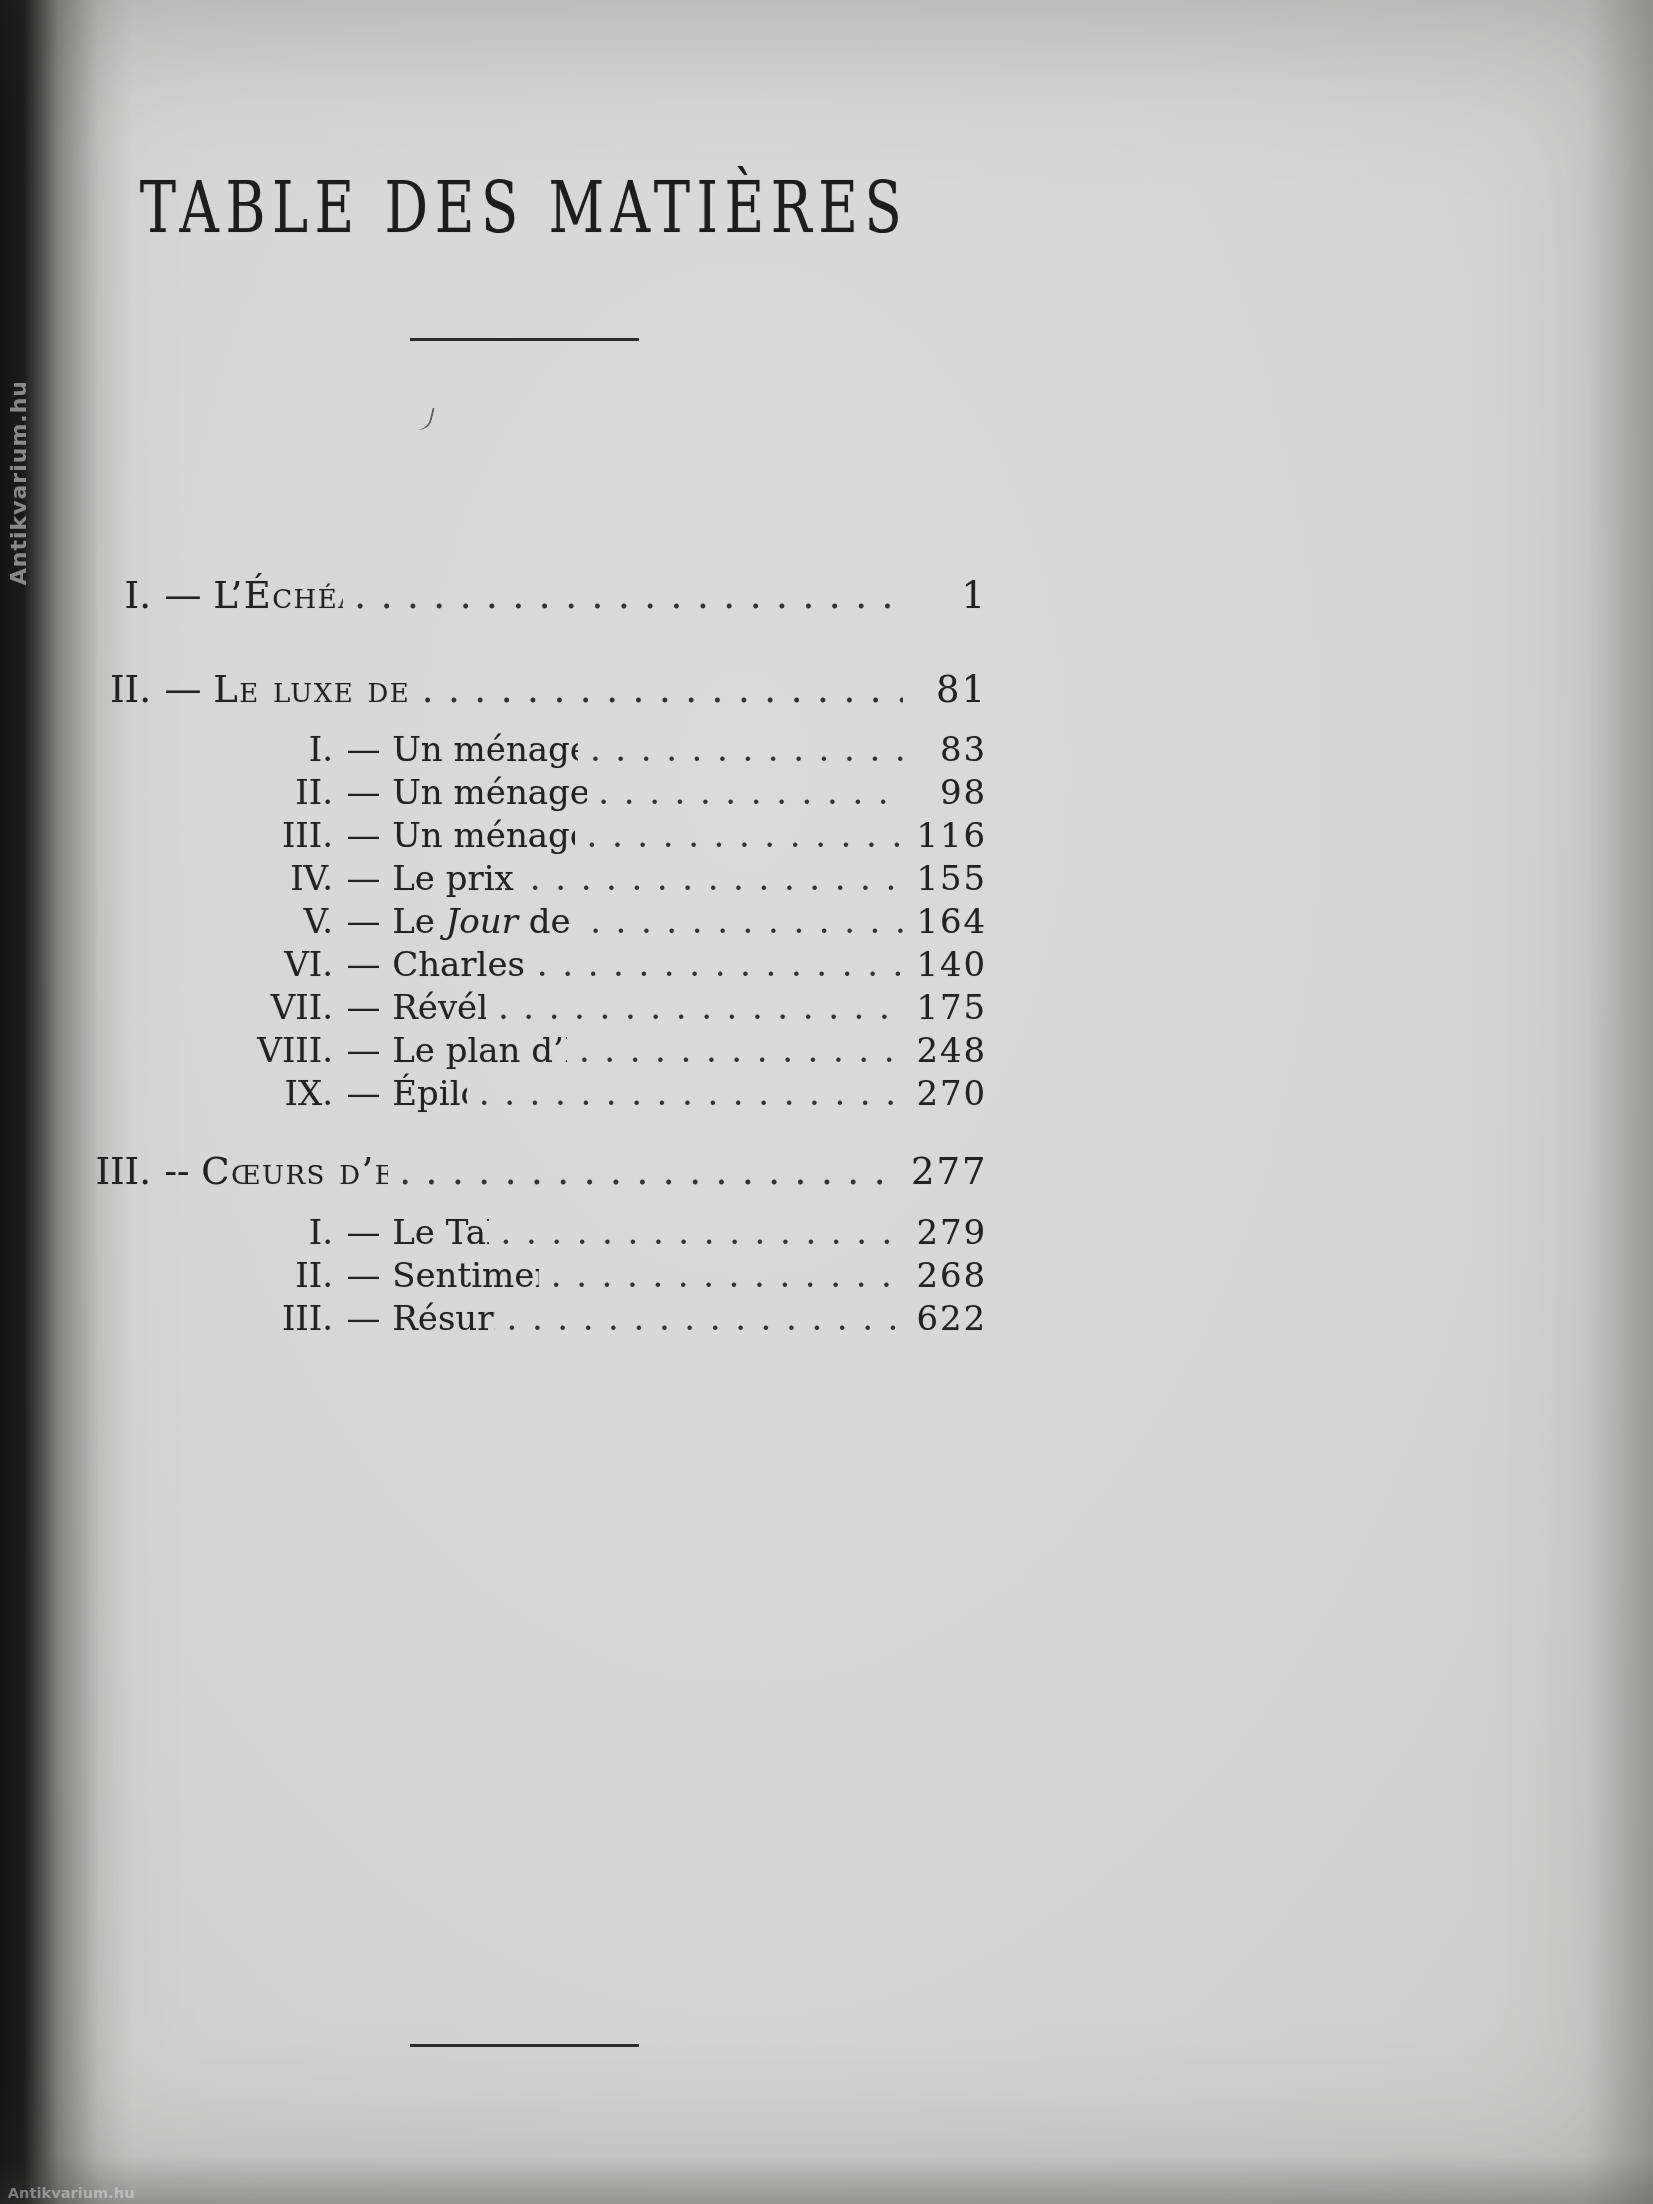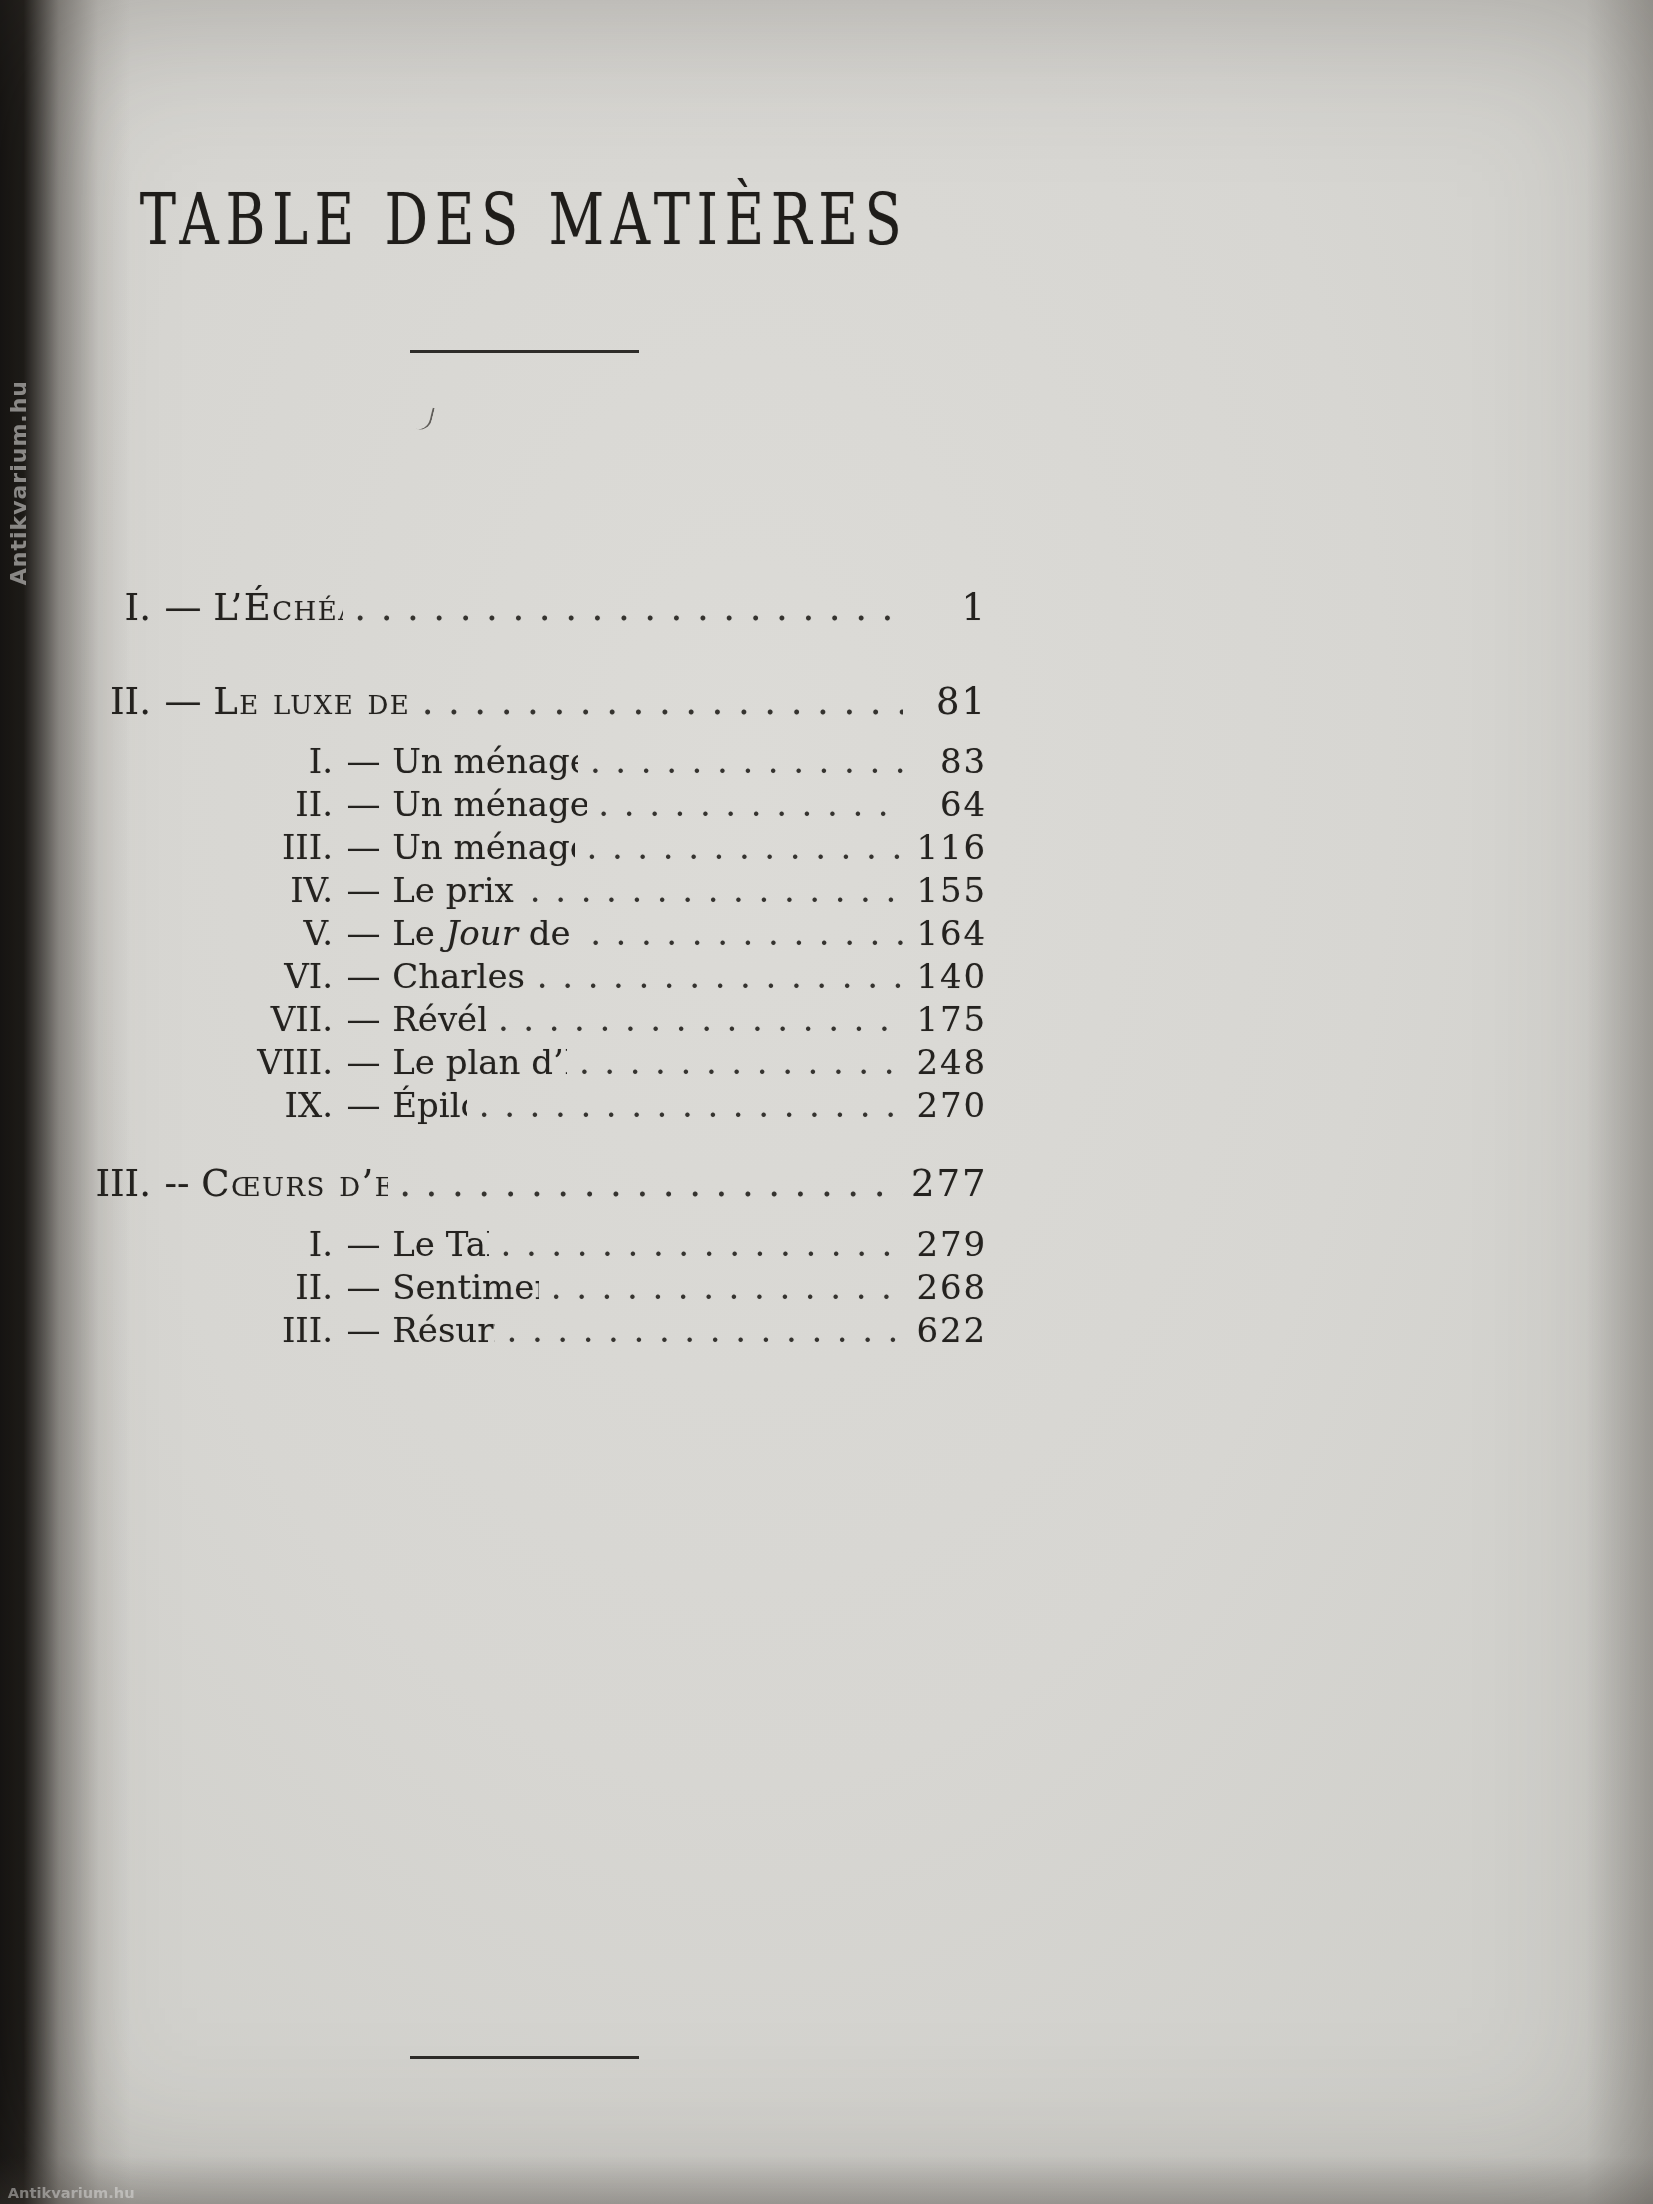--- a/index.html
+++ b/index.html
@@ -41,21 +41,21 @@
     font-size:22px; letter-spacing:1px;
     color:rgba(255,255,255,0.55);
     font-weight:bold;
   }
   .watermark-bottom {
     position:absolute; left:7.8px; bottom:3.9px;
     font-family:"DejaVu Sans","Liberation Sans",sans-serif;
     font-size:14.6px; color:rgba(255,255,255,0.5);
     font-weight:bold;
   }
-  .content { position:absolute; left:0; top:16px; width:1048px; }
+  .content { position:absolute; left:0; top:4px; width:1048px; }
   .title {
     margin-top:167px;
     text-align:center;
     font-size:64px;
     letter-spacing:0.12em;
     white-space:nowrap;
     color:#1f1d1a;
     transform:scale(0.85,1.1);
     text-shadow:0 0 1px rgba(40,38,35,0.35);
   }
@@ -145,21 +145,21 @@
         <span class="label"><span>Un ménage parisien : le mari.</span><em></em><span></span></span>
         <span class="dots">..................................</span>
         <span class="pagenum">83</span>
       </div>
 
       <div class="row sub">
         <span class="num">II.</span>
         <span class="dash">—</span>
         <span class="label"><span>Un ménage parisien : la femme.</span><em></em><span></span></span>
         <span class="dots">..................................</span>
-        <span class="pagenum">64</span>
+        <span class="pagenum">98</span>
       </div>
 
       <div class="row sub">
         <span class="num">III.</span>
         <span class="dash">—</span>
         <span class="label"><span>Un ménage parisien : la fille.</span><em></em><span></span></span>
         <span class="dots">..................................</span>
         <span class="pagenum">116</span>
       </div>
 

